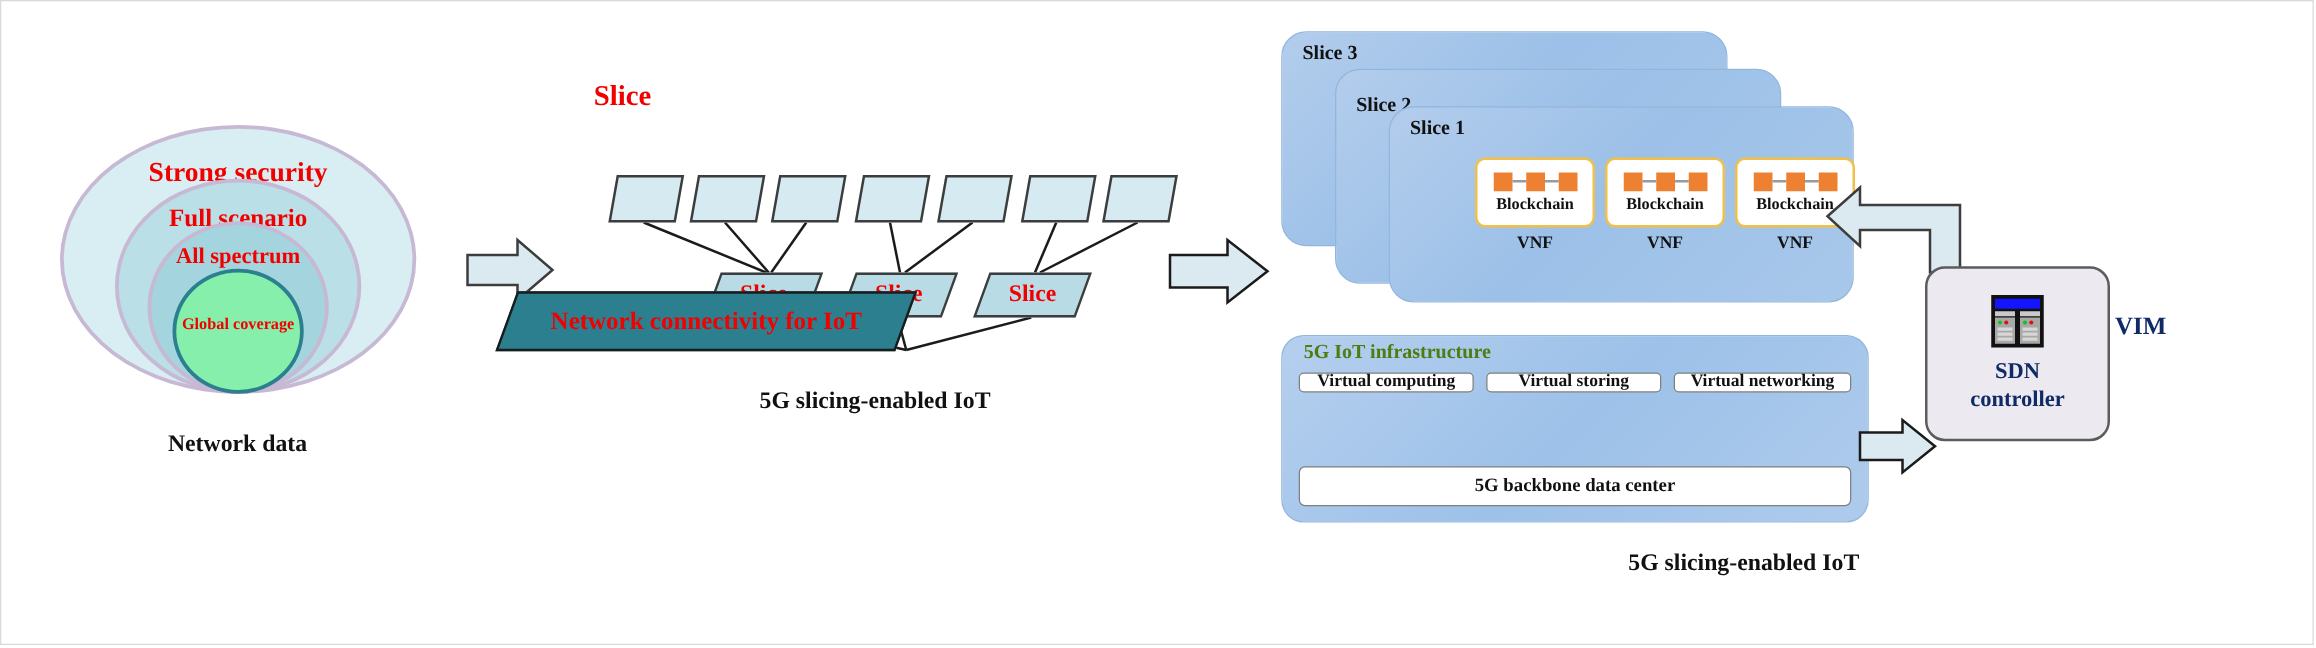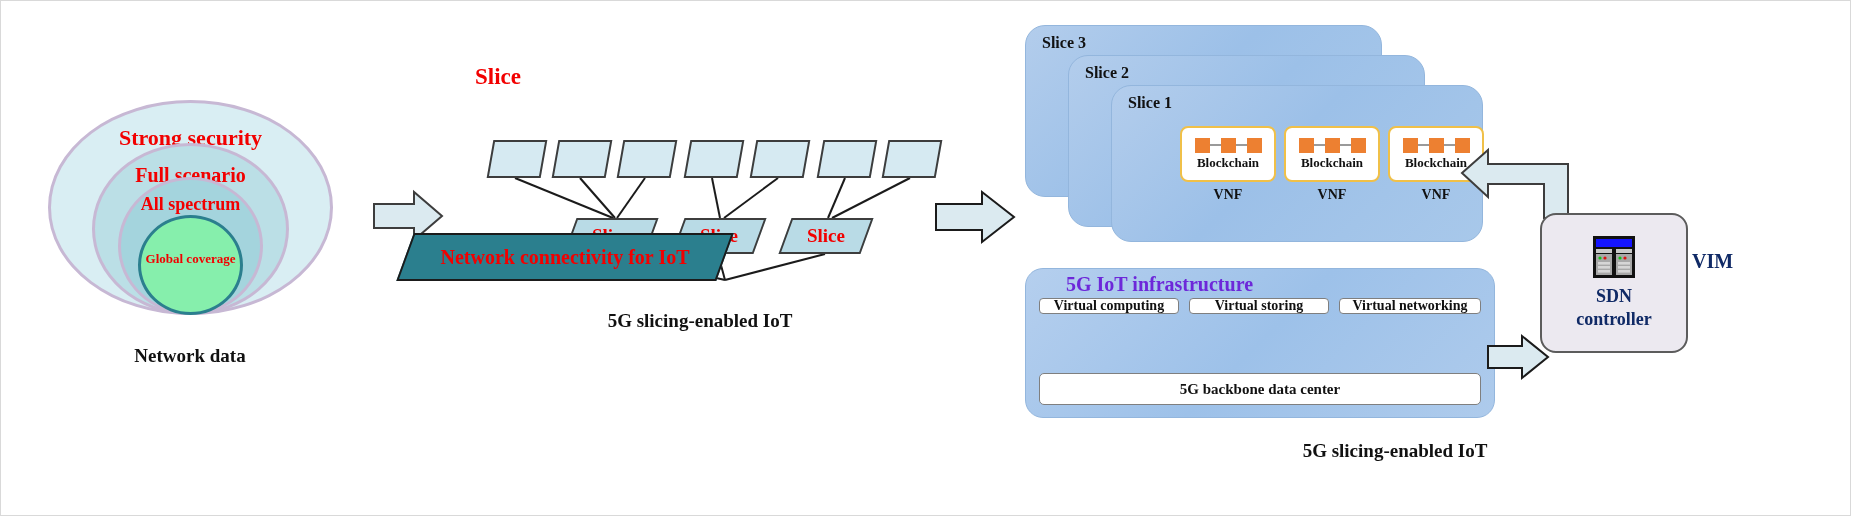--- a/index.html
+++ b/index.html
@@ -108,21 +108,21 @@
     font-size:14px;font-weight:bold;color:#111;
   }
 
   #panel-infra{left:1025px;top:268px;width:500px;height:152px;}
   #infra-card{
     position:absolute;left:0;top:0;width:470px;height:150px;border-radius:18px;
     background:linear-gradient(135deg,#b5cfee 0%,#9dc1e9 50%,#aecbec 100%);
     border:1px solid #93b6dd;box-sizing:border-box;
   }
   #infra-title{
-    position:absolute;left:18px;top:5px;font-size:20px;font-weight:bold;color:#6d28d9;margin-left:23px;
+    position:absolute;left:18px;top:5px;font-size:16px;font-weight:bold;color:#4d7c0f;
   }
   .infra-chip{
     position:absolute;height:16px;background:#fff;border:1px solid #7f7f7f;
     border-radius:4px;box-sizing:border-box;
     display:flex;align-items:center;justify-content:center;
     font-size:14px;font-weight:bold;color:#111;white-space:nowrap;
   }
   .infra-bar{
     position:absolute;left:14px;width:442px;height:32px;background:#fff;
     border:1px solid #7f7f7f;border-radius:5px;box-sizing:border-box;
@@ -229,21 +229,21 @@
     <polygon points="2,14 48,14 48,2 80,27 48,52 48,40 2,40" fill="#dbeaf0" stroke="#1b1b1b" stroke-width="2"></polygon>
   </svg>
 
   <div class="abs" id="panel-slices">
 
     <div class="slice-card" id="slice-card-3">
       <div class="slice-title" style="left:16px;top:8px;">Slice 3</div>
     </div>
 
     <div class="slice-card" id="slice-card-2">
-      <div class="slice-title" style="left:16px;top:8px;">Slice 2</div>
+      <div class="slice-title" style="left:16px;top:20px;">Slice 2</div>
     </div>
 
     <div class="slice-card" id="slice-card-1">
       <div class="slice-title" style="left:16px;top:8px;">Slice 1</div>
 
       <div class="vnf-group">
 
         <div class="vnf-box" style="left:48px;top:40px;">
           <div class="chain">
             <span class="chain-node"></span>

